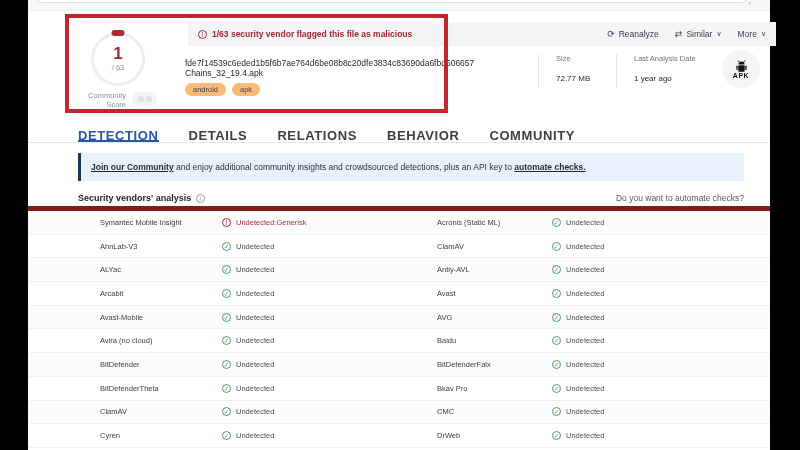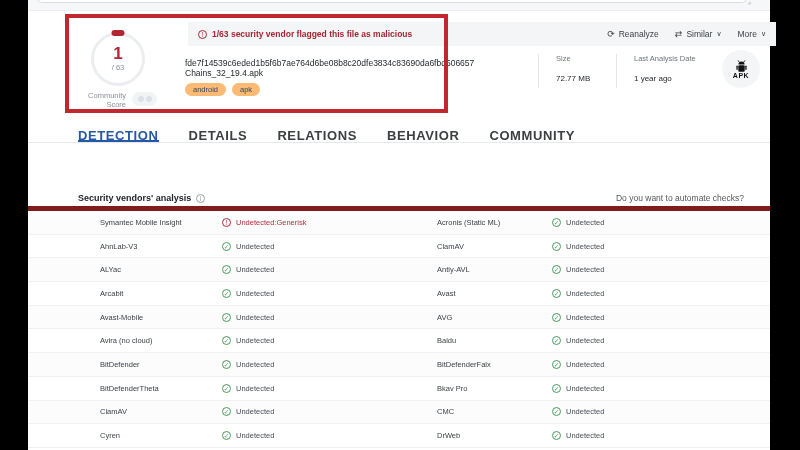--- a/index.html
+++ b/index.html
@@ -147,20 +147,23 @@
   </div>
 
   <div class="tabs">
     <div class="tab active">DETECTION</div>
     <div class="tab">DETAILS</div>
     <div class="tab">RELATIONS</div>
     <div class="tab">BEHAVIOR</div>
     <div class="tab">COMMUNITY</div>
   </div>
 
+  <div class="join-banner">
+    <div class="txt"><a>Join our Community</a><span> and enjoy additional community insights and crowdsourced detections, plus an API key to </span><a>automate checks.</a></div>
+  </div>
 
   <div class="va-header">
     <div class="va-title-wrap">
       <span class="va-title">Security vendors' analysis</span>
       <span class="circle-icon ci-gray">i</span>
     </div>
     <span class="va-automate">Do you want to automate checks?</span>
   </div>
 
   <div class="vtable">

